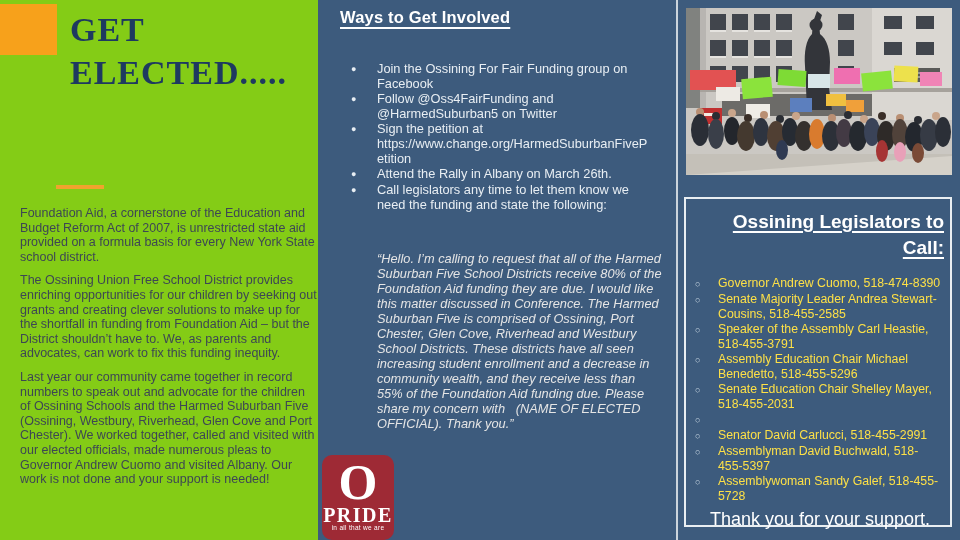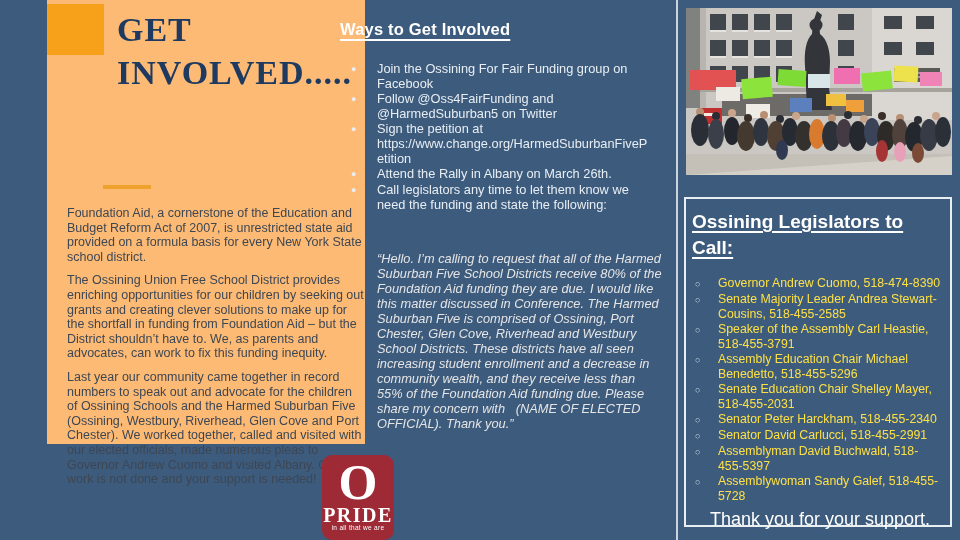--- a/index.html
+++ b/index.html
@@ -1,34 +1,34 @@
 <!DOCTYPE html>
 <html><head>
 <meta charset="utf-8">
 <style>
   html,body{margin:0;padding:0;background:#6b6b6b;}
   .slide{position:relative;width:960px;height:540px;overflow:hidden;background:#3D5B7D;
          font-family:"Liberation Sans",sans-serif;}
 
   
-  .left-panel{position:absolute;left:0;top:0;width:318px;height:444px;background:#fdba74;margin-left:47px;}
+  .left-panel{position:absolute;left:0;top:0;width:318px;height:540px;background:#84cc16;}
   .accent-square{position:absolute;left:0;top:4px;width:57px;height:51px;background:#F7A11B;}
   .page-title{position:absolute;left:70px;top:8px;margin:0;
               font-family:"Liberation Serif",serif;font-weight:700;font-size:34px;
               line-height:43px;color:#1E3A60;letter-spacing:1px;}
   .intro{position:absolute;left:9px;top:114px;width:305px;margin:0;
          font-size:16.5px;line-height:21.5px;color:#2E3D4F;}
   .orange-rule{position:absolute;left:56px;top:185px;width:48px;height:4px;background:#EFA32E;}
   .paras{position:absolute;left:20px;top:206px;width:298px;
          font-size:12.5px;line-height:14.6px;color:#3D4754;}
   .paras p{margin:0 0 9px 0;}
 
   
   .middle-panel{position:absolute;left:318px;top:0;width:358px;height:540px;}
-  .m-head{position:absolute;left:22px;top:20px;margin:0;font-size:16.5px;font-weight:700;
+  .m-head{position:absolute;left:22px;top:8px;margin:0;font-size:16.5px;font-weight:700;
           color:#FFFFFF;text-decoration:underline;text-decoration-thickness:2px;
           text-underline-offset:4px;letter-spacing:.2px;}
   .m-list{position:absolute;left:0;top:61px;width:352px;margin:0;padding:0;list-style:none;}
   .m-list li{display:flex;align-items:flex-start;}
   .m-list .mk{width:26px;margin-left:33px;flex:0 0 auto;font-size:9px;line-height:15px;
               color:#E8EEF3;padding-top:1px;}
   .m-list .tx{flex:0 1 auto;width:273px;font-size:12.8px;line-height:15px;color:#E8EEF3;
               overflow-wrap:anywhere;}
   .quote{position:absolute;left:59px;top:251px;width:287px;margin:0;
          font-size:12.8px;line-height:15px;font-style:italic;color:#e5e5e5;white-space:pre-wrap;}
@@ -42,38 +42,38 @@
   .pride-tag{font-size:6.5px;line-height:9px;letter-spacing:.3px;}
 
   
   .divider{position:absolute;left:676px;top:0;width:2px;height:540px;background:#CBD4DC;}
 
   
   .right-panel{position:absolute;left:678px;top:0;width:282px;height:540px;}
   .photo{position:absolute;left:8px;top:8px;width:266px;height:167px;overflow:hidden;}
   .call-box{position:absolute;left:6px;top:197px;width:268px;height:330px;
             border:2px solid #E9EEF2;box-sizing:border-box;}
-  .box-head{margin:10px 6px 0 6px;text-align:left;font-size:19px;line-height:26px;
+  .box-head{margin:10px 6px 0 6px;text-align:right;font-size:19px;line-height:26px;
             font-weight:700;color:#FFFFFF;text-decoration:underline;
             text-decoration-thickness:2px;text-underline-offset:3px;}
   .box-list{margin:15px 0 0 0;padding:0;list-style:none;}
   .box-list li{display:flex;align-items:flex-start;}
   .box-list .mk{width:23px;margin-left:9px;flex:0 0 auto;font-size:9px;line-height:15px;
                 color:#C9D6E2;padding-top:1px;}
   .box-list .tx{flex:0 1 auto;width:224px;font-size:12.3px;line-height:15px;color:#fde047;}
   .thanks{margin:8px 0 0 24px;font-size:18px;line-height:15px;color:#ffffff;}
 </style>
 </head>
 <body>
 
 <div class="slide">
 
   <div class="left-panel">
     <div class="accent-square"></div>
-    <h1 class="page-title"><span>GET</span><br><span>INVOLVED.....</span></h1>
+    <h1 class="page-title"><span>GET</span><br><span>ELECTED.....</span></h1>
     <div class="orange-rule"></div>
     <div class="paras">
       <p>Foundation Aid, a cornerstone of the Education and Budget Reform Act of 2007, is unrestricted state aid provided on a formula basis for every New York State school district.</p>
       <p>The Ossining Union Free School District provides enriching opportunities for our children by seeking out grants and creating clever solutions to make up for the shortfall in funding from Foundation Aid – but the District shouldn’t have to. We, as parents and advocates, can work to fix this funding inequity.</p>
       <p>Last year our community came together in record numbers to speak out and advocate for the children of Ossining Schools and the Harmed Suburban Five (Ossining, Westbury, Riverhead, Glen Cove and Port Chester). We worked together, called and visited with our elected officials, made numerous pleas to Governor Andrew Cuomo and visited Albany.  Our work is not done and your support is needed!</p>
     </div>
   </div>
 
   <div class="middle-panel">
     <h2 class="m-head">Ways to Get Involved</h2>
@@ -246,21 +246,20 @@
         <li>
           <span class="mk">○</span>
           <span class="tx">Assembly Education Chair Michael Benedetto, 518-455-5296</span>
           </li>
         <li>
           <span class="mk">○</span>
           <span class="tx">Senate Education Chair Shelley Mayer, 518-455-2031</span>
           </li>
         <li>
           <span class="mk">○</span>
-          <span class="tx">Senator Peter Harckham, 518-455-2340</span>
           </li>
         <li>
           <span class="mk">○</span>
           <span class="tx">Senator David Carlucci, 518-455-2991</span>
           </li>
         <li>
           <span class="mk">○</span>
           <span class="tx">Assemblyman David Buchwald, 518-455-5397</span>
           </li>
         <li>

